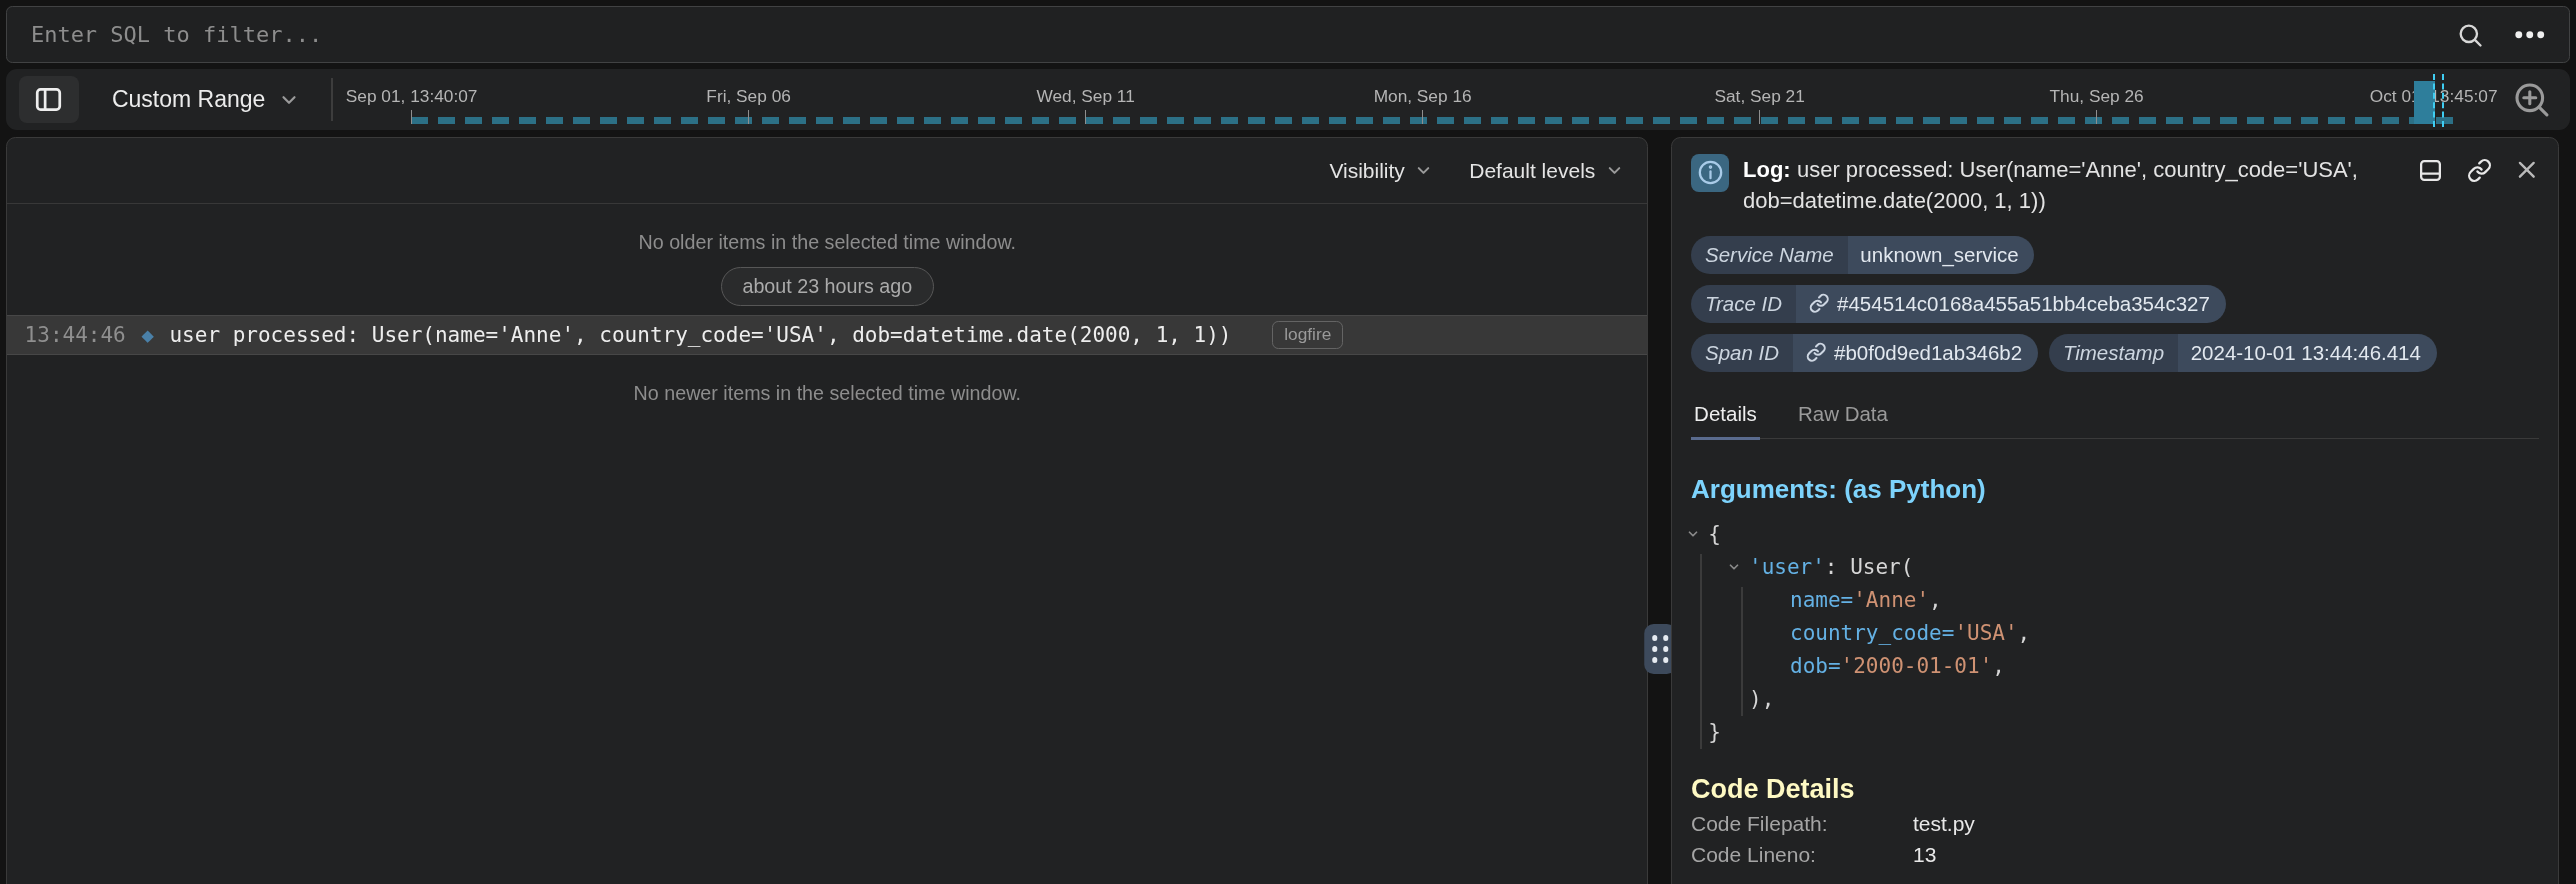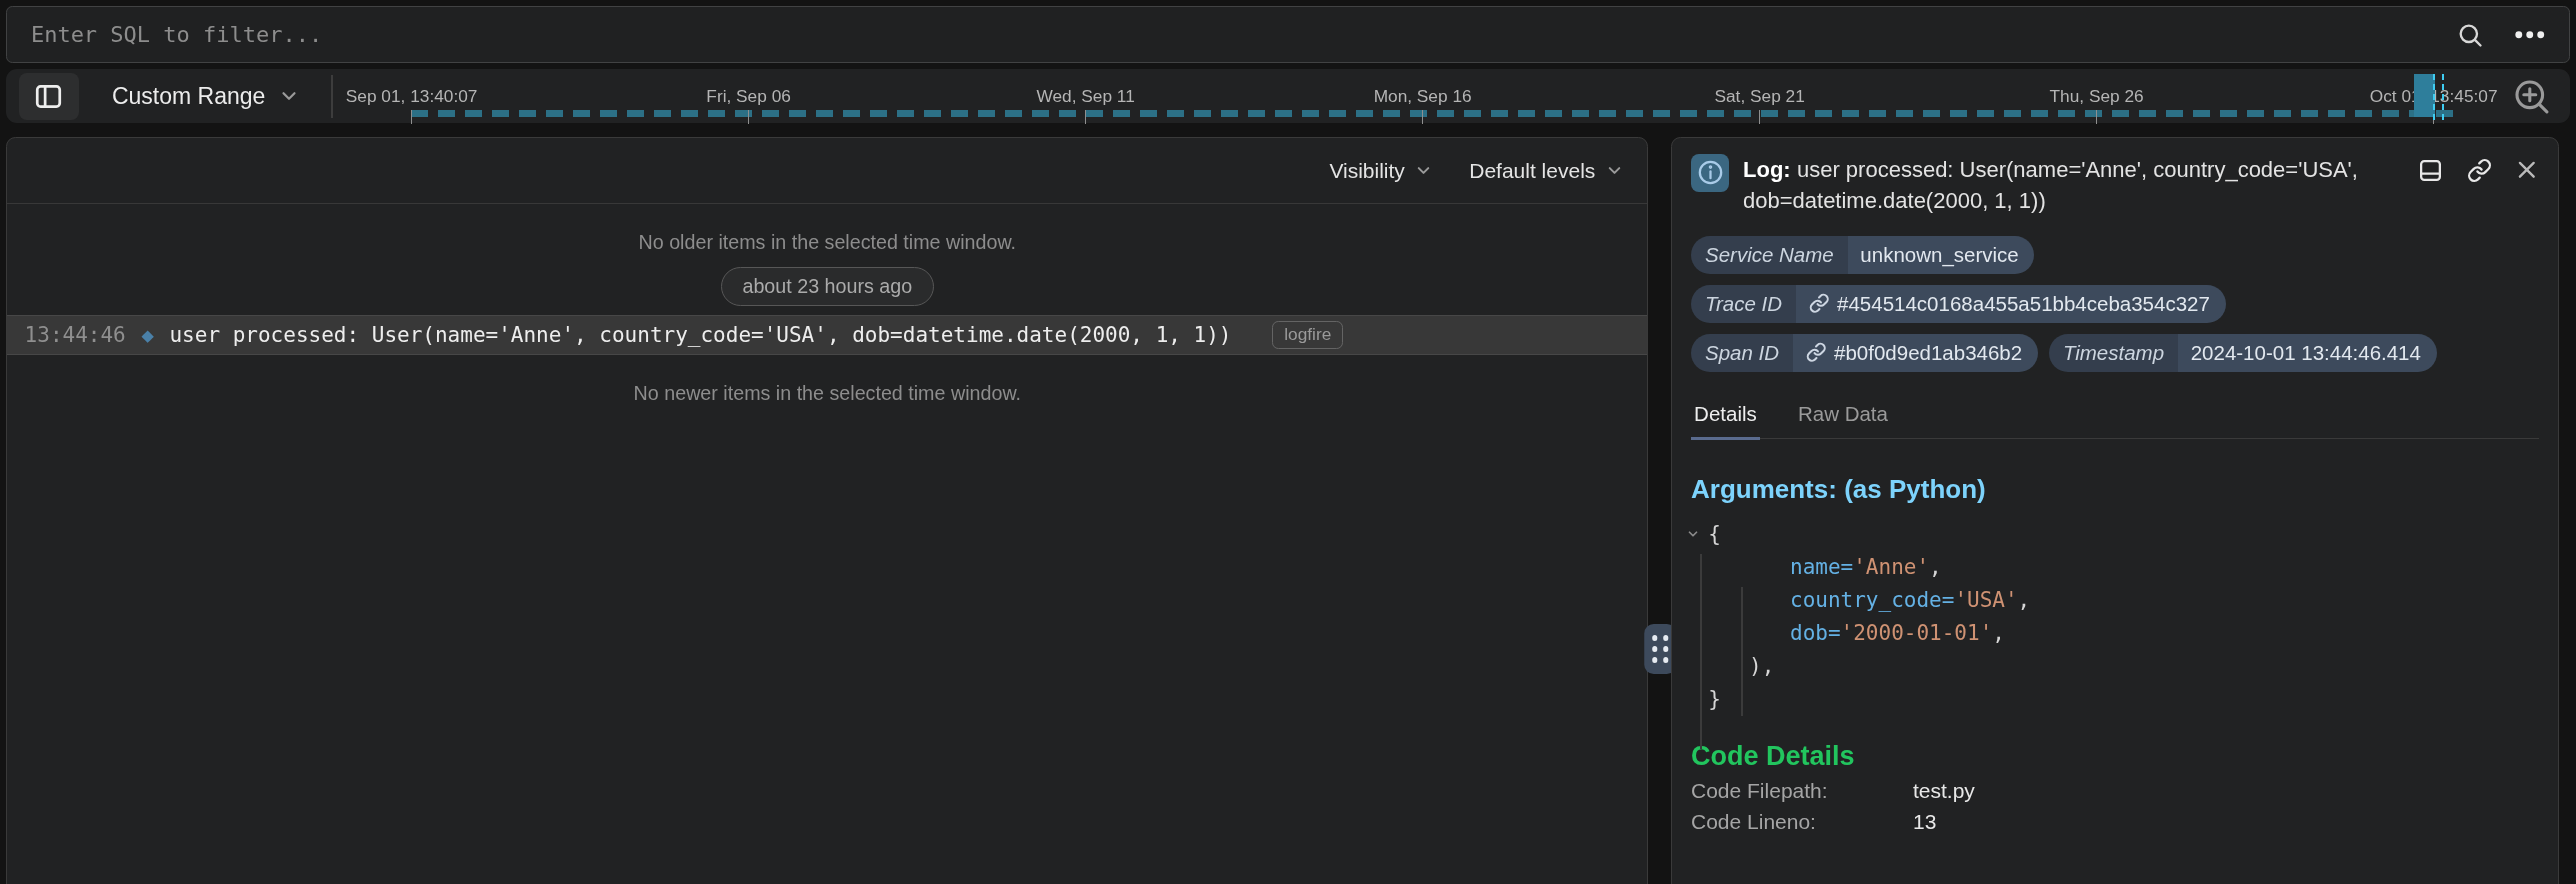--- a/index.html
+++ b/index.html
@@ -16,21 +16,21 @@
 
   
   .topbar{position:absolute;left:6.3px;top:6.3px;right:6.3px;height:57px;}
   .sql-input{height:100%;background:#202122;border:1.6px solid #414243;border-radius:6.3px;
     display:flex;align-items:center;padding:0 23.6px;}
   .sql-placeholder{font-family:"DejaVu Sans Mono",monospace;font-size:22px;color:#8d8d8d;}
   .topbar-icons{margin-left:auto;display:flex;align-items:center;gap:30px;}
   .icon-btn{cursor:pointer;display:flex;align-items:center;justify-content:center;}
 
   
-  .timebar{position:absolute;left:6.3px;top:69px;right:6.3px;height:54px;background:var(--panel);
+  .timebar{position:absolute;left:6.3px;top:69px;right:6.3px;height:61px;background:var(--panel);
     border-radius:11px;display:flex;align-items:center;}
   .sidebar-toggle{width:60px;height:47px;margin-left:12.6px;border-radius:7.9px;background:#2d2e2f;
     display:flex;align-items:center;justify-content:center;border:none;cursor:pointer;}
   .range-select{display:flex;align-items:center;gap:12.6px;margin-left:33px;font-size:23px;color:#ececec;cursor:pointer;}
   .timebar-divider{width:1.6px;height:43px;background:#3d3d3d;margin-left:31.5px;flex:none;}
   .timeline{position:relative;flex:1;height:100%;margin-right:7.9px;}
   .tl-dashes{position:absolute;left:3.6%;right:2.0%;bottom:6.3px;height:6.3px;
     background:repeating-linear-gradient(90deg,var(--teal) 0 17.3px,transparent 17.3px 27px);}
   .tick{position:absolute;top:0;height:100%;}
   .tick-label{position:absolute;top:17.3px;transform:translateX(-50%);white-space:nowrap;
@@ -93,21 +93,21 @@
     font-size:21px;line-height:33px;color:var(--code-plain);}
   .code-line{position:relative;white-space:pre;}
   .code-chev{position:absolute;top:9.4px;color:#8a8a8a;cursor:pointer;}
   .tok-key{color:var(--code-key);}
   .tok-str{color:var(--code-str);}
   .tok-plain{color:var(--code-plain);}
   .guide{position:absolute;width:1.6px;background:#3b3b3b;}
   .guide.outer{left:9.4px;top:36px;height:195px;}
   .guide.inner{left:50px;top:69px;height:129px;}
 
-  .cd-heading{margin-top:25px;font-size:27px;font-weight:bold;color:#22c55e;}
+  .cd-heading{margin-top:25px;font-size:27px;font-weight:bold;color:#fef9c3;}
   .cd-row{display:flex;margin-top:7px;font-size:21px;}
   .cd-label{width:222px;color:#a5a5a5;}
   .cd-value{color:#e8e8e8;}
 </style>
 </head>
 <body>
 
 <div class="topbar">
   <div class="sql-input">
     <span class="sql-placeholder">Enter SQL to filter...</span>
@@ -304,20 +304,23 @@
     <span>(as Python)</span>
   </h2>
 
   <div class="code-tree">
     <div class="guide outer"></div>
     <div class="guide inner"></div>
     <div>
         <div class="code-line" style="padding-left: 17.3px;"><span class="code-chev" style="left: -4.7px;"><svg width="14" height="14" viewBox="0 0 24 24" fill="none" stroke="#8a8a8a" stroke-width="3" stroke-linecap="round" stroke-linejoin="round">
               <polyline points="6,9 12,15 18,9"></polyline>
             </svg></span><span class="tok-plain">{</span></div>
+        <div class="code-line" style="padding-left: 58px;"><span class="code-chev" style="left: 36px;"><svg width="14" height="14" viewBox="0 0 24 24" fill="none" stroke="#8a8a8a" stroke-width="3" stroke-linecap="round" stroke-linejoin="round">
+              <polyline points="6,9 12,15 18,9"></polyline>
+            </svg></span><span class="tok-key">'user'</span><span class="tok-plain">: </span><span class="tok-plain">User(</span></div>
         <div class="code-line" style="padding-left: 99px;"><span class="tok-key">name=</span><span class="tok-str">'Anne'</span><span class="tok-plain">,</span></div>
         <div class="code-line" style="padding-left: 99px;"><span class="tok-key">country_code=</span><span class="tok-str">'USA'</span><span class="tok-plain">,</span></div>
         <div class="code-line" style="padding-left: 99px;"><span class="tok-key">dob=</span><span class="tok-str">'2000-01-01'</span><span class="tok-plain">,</span></div>
         <div class="code-line" style="padding-left: 58px;"><span class="tok-plain">),</span></div>
         <div class="code-line" style="padding-left: 17.3px;"><span class="tok-plain">}</span></div>
       </div>
   </div>
 
   <h2 class="cd-heading">Code Details</h2>
   <div>

